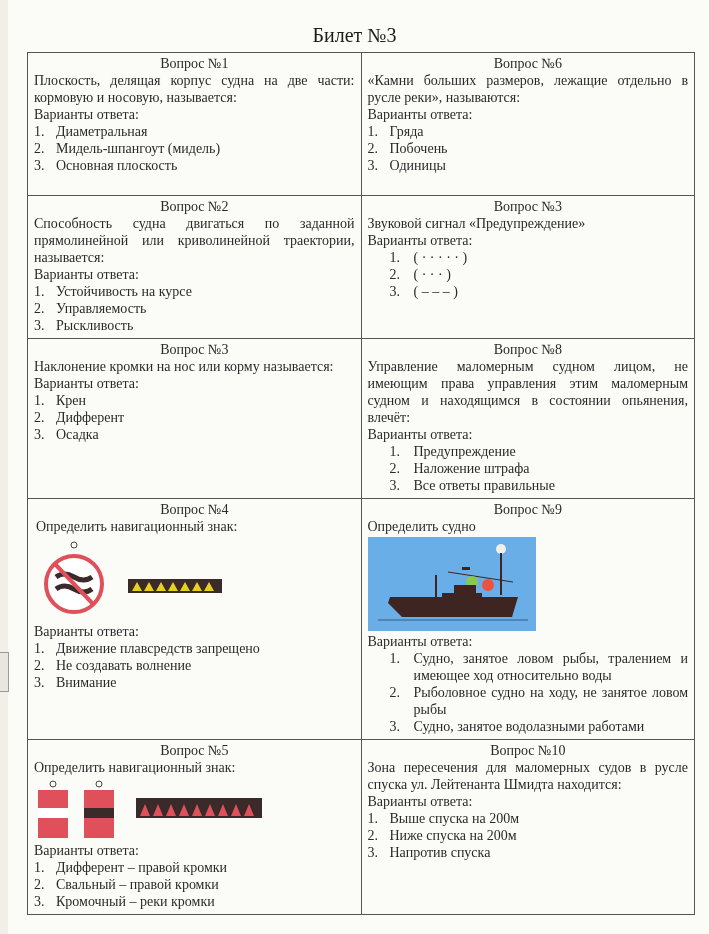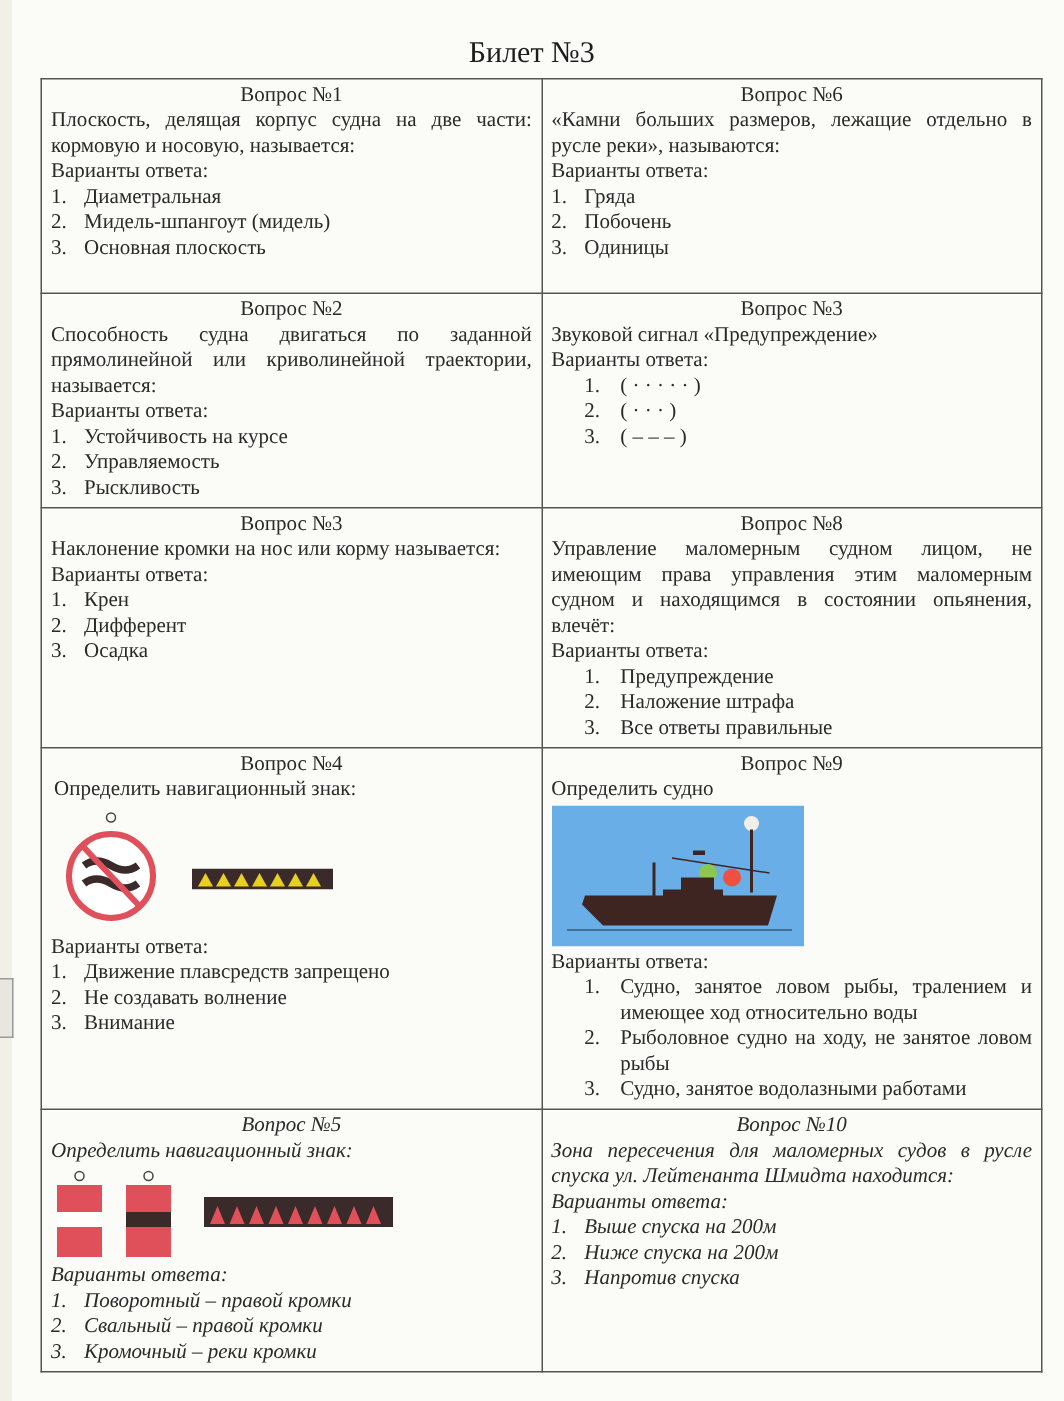--- a/index.html
+++ b/index.html
@@ -8,21 +8,21 @@
   .clip{position:absolute;left:0;top:652px;width:8px;height:38px;border:1px solid #9a9a9a;border-left:none;background:#e8e6de;}
   .title{position:absolute;top:24px;left:0;width:709px;text-align:center;font-weight:normal;font-size:20px;color:#1c1c1c;}
   table.grid{position:absolute;left:27px;top:52px;width:668px;border-collapse:collapse;table-layout:fixed;border-radius:25px;}
   table.grid td{border:1.5px solid #555;vertical-align:top;padding:2px 6px 4px 6px;font-size:14px;line-height:17px;}
   .qh{text-align:center;}
   .just{text-align:justify;}
   .opt{display:flex;}
   .opt .n{width:22px;flex:none;}
   .ind .opt{padding-left:22px;}
   .ind .opt .n{width:24px;}
-  .r1 td{height:136px;} .r2 td{height:132px;} .r3 td{height:150px;margin-top:36px;} .r4 td{height:226px;} .r5 td{height:166px;font-style:italic;}
+  .r1 td{height:136px;} .r2 td{height:132px;} .r3 td{height:150px;margin-top:36px;} .r4 td{height:226px;} .r5 td{height:166px;}
   .sig{display:flex;align-items:flex-end;gap:20px;margin:4px 0 6px 6px;}
   .sig5{display:flex;align-items:flex-end;gap:12px;margin:4px 0 4px 2px;}
 </style>
 </head>
 <body>
 
 <div class="leftedge"></div>
 <div class="clip"></div>
 
 <div class="title">Билет №3</div>
@@ -240,21 +240,21 @@
                 <polygon points="69,18 74,6 79,18"></polygon>
                 <polygon points="82,18 87,6 92,18"></polygon>
                 <polygon points="95,18 100,6 105,18"></polygon>
                 <polygon points="108,18 113,6 118,18"></polygon>
           </g>
         </svg>
       </div>
       <div>Варианты ответа:</div>
       <div class="opt">
             <span class="n">1.</span>
-            <span>Поворотный – правой кромки</span>
+            <span>Дифферент – правой кромки</span>
           </div>
       <div class="opt">
             <span class="n">2.</span>
             <span>Свальный – правой кромки</span>
           </div>
       <div class="opt">
             <span class="n">3.</span>
             <span>Кромочный – реки  кромки</span>
           </div>
     </td>

